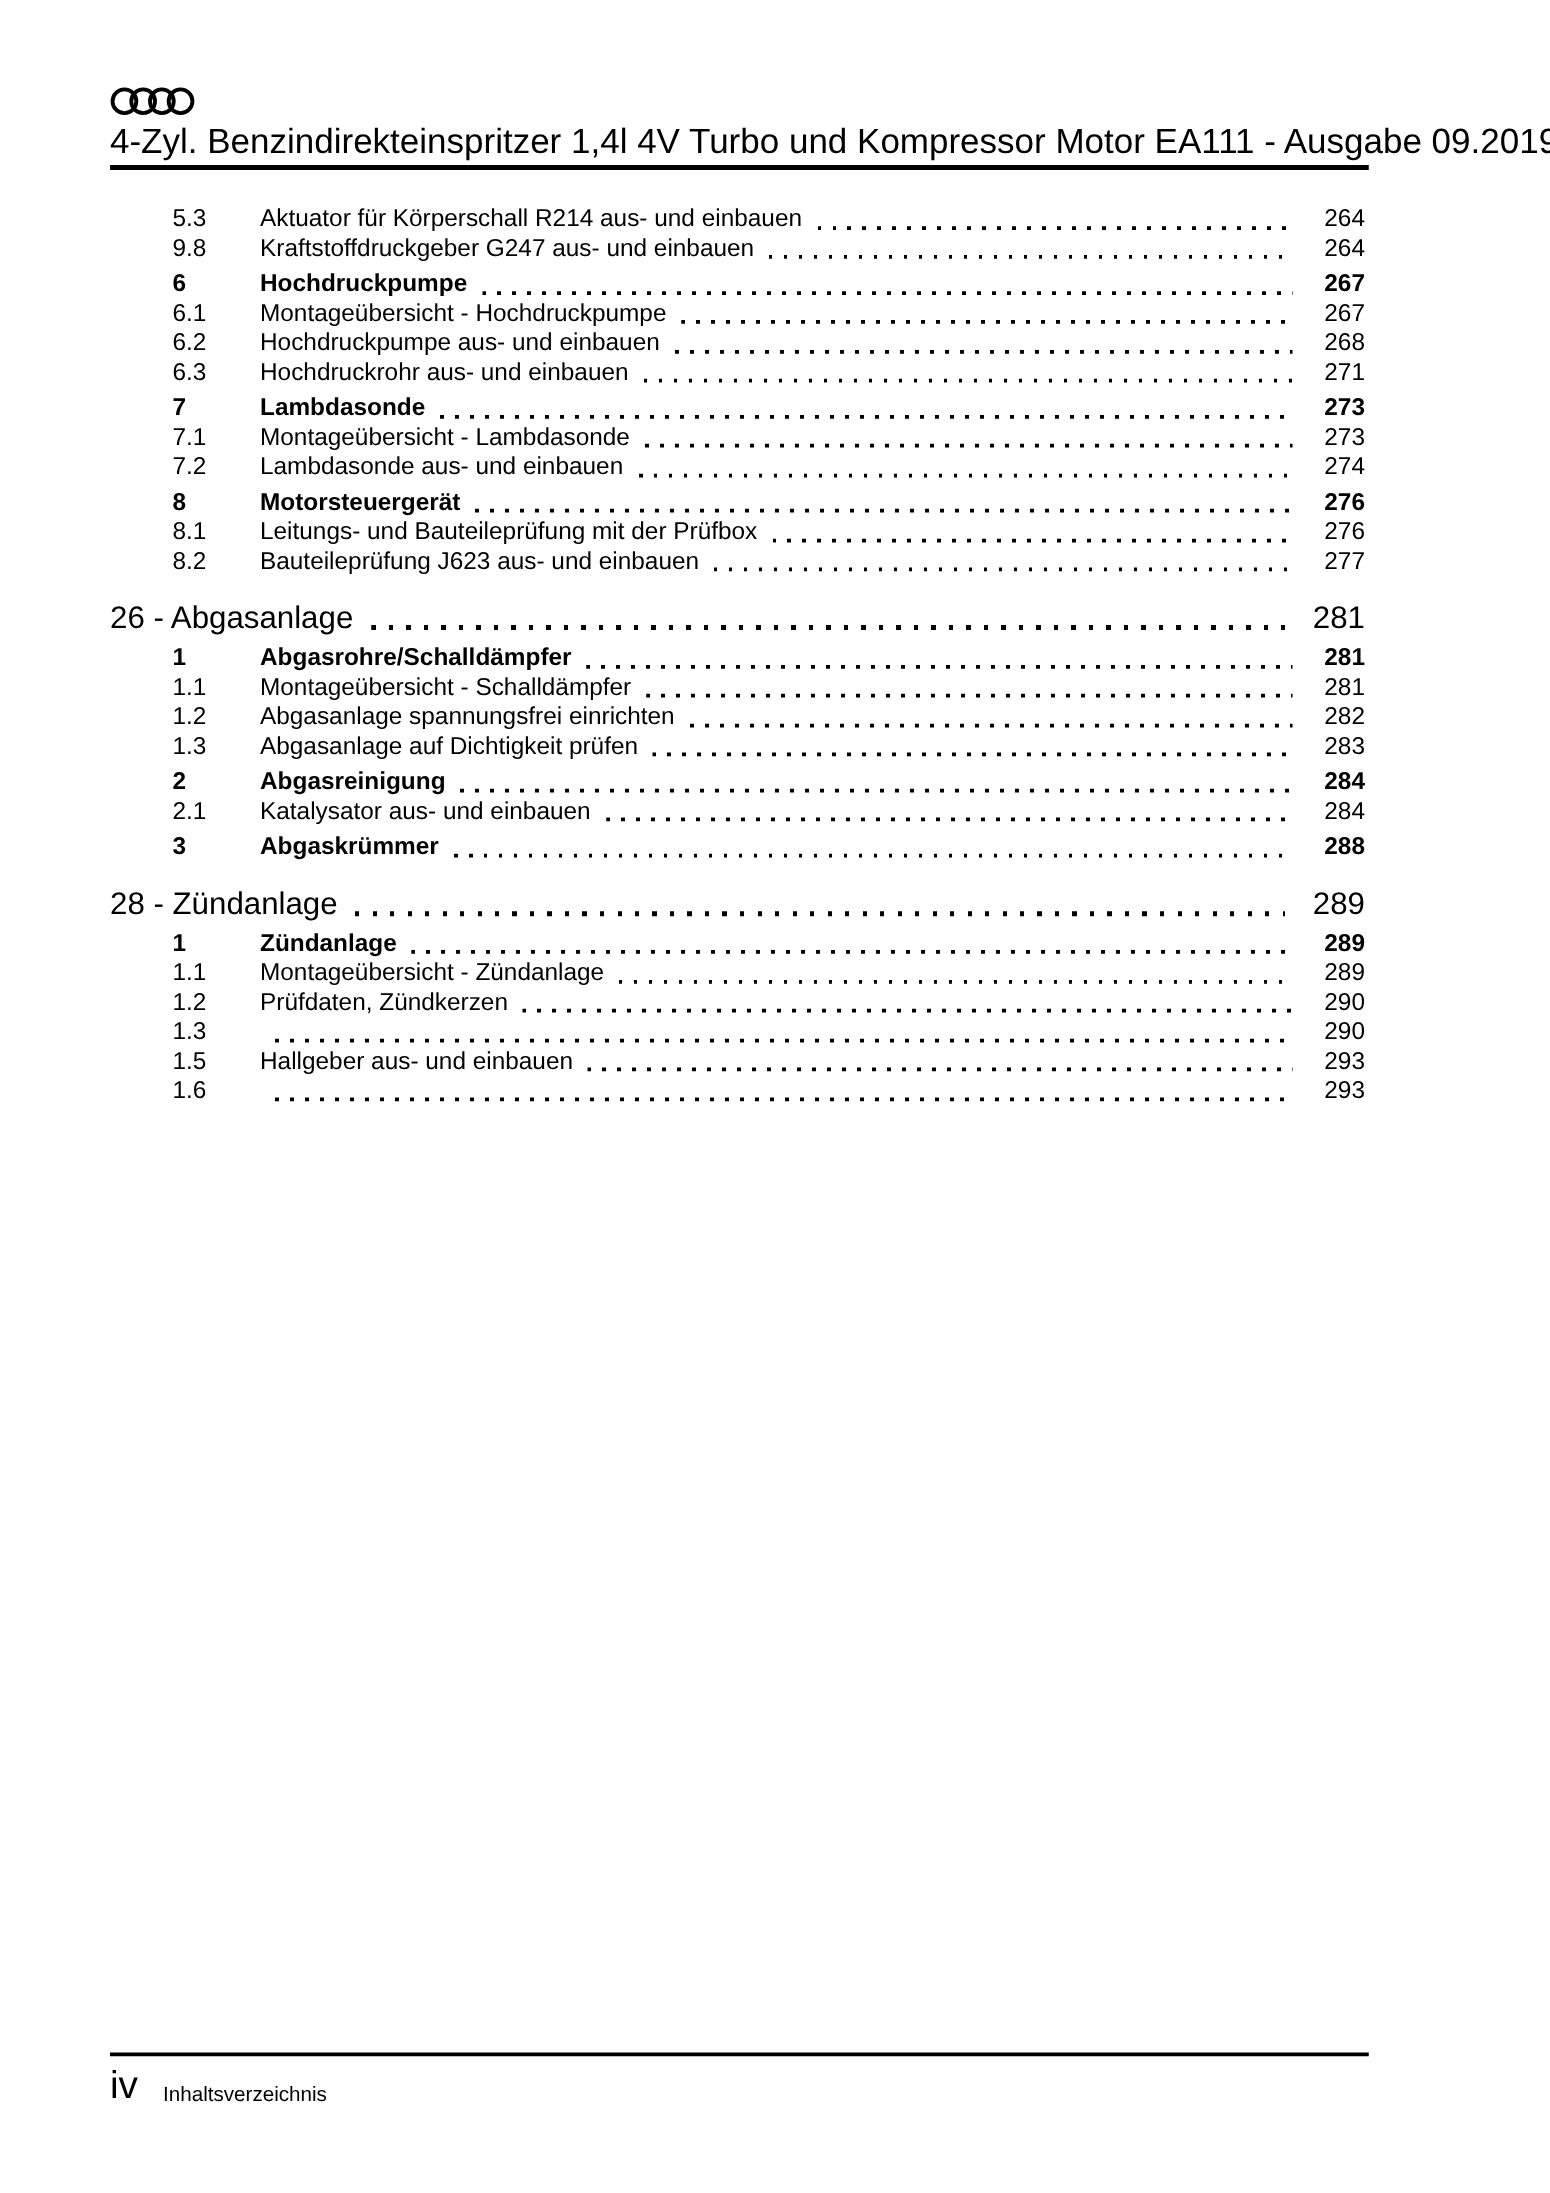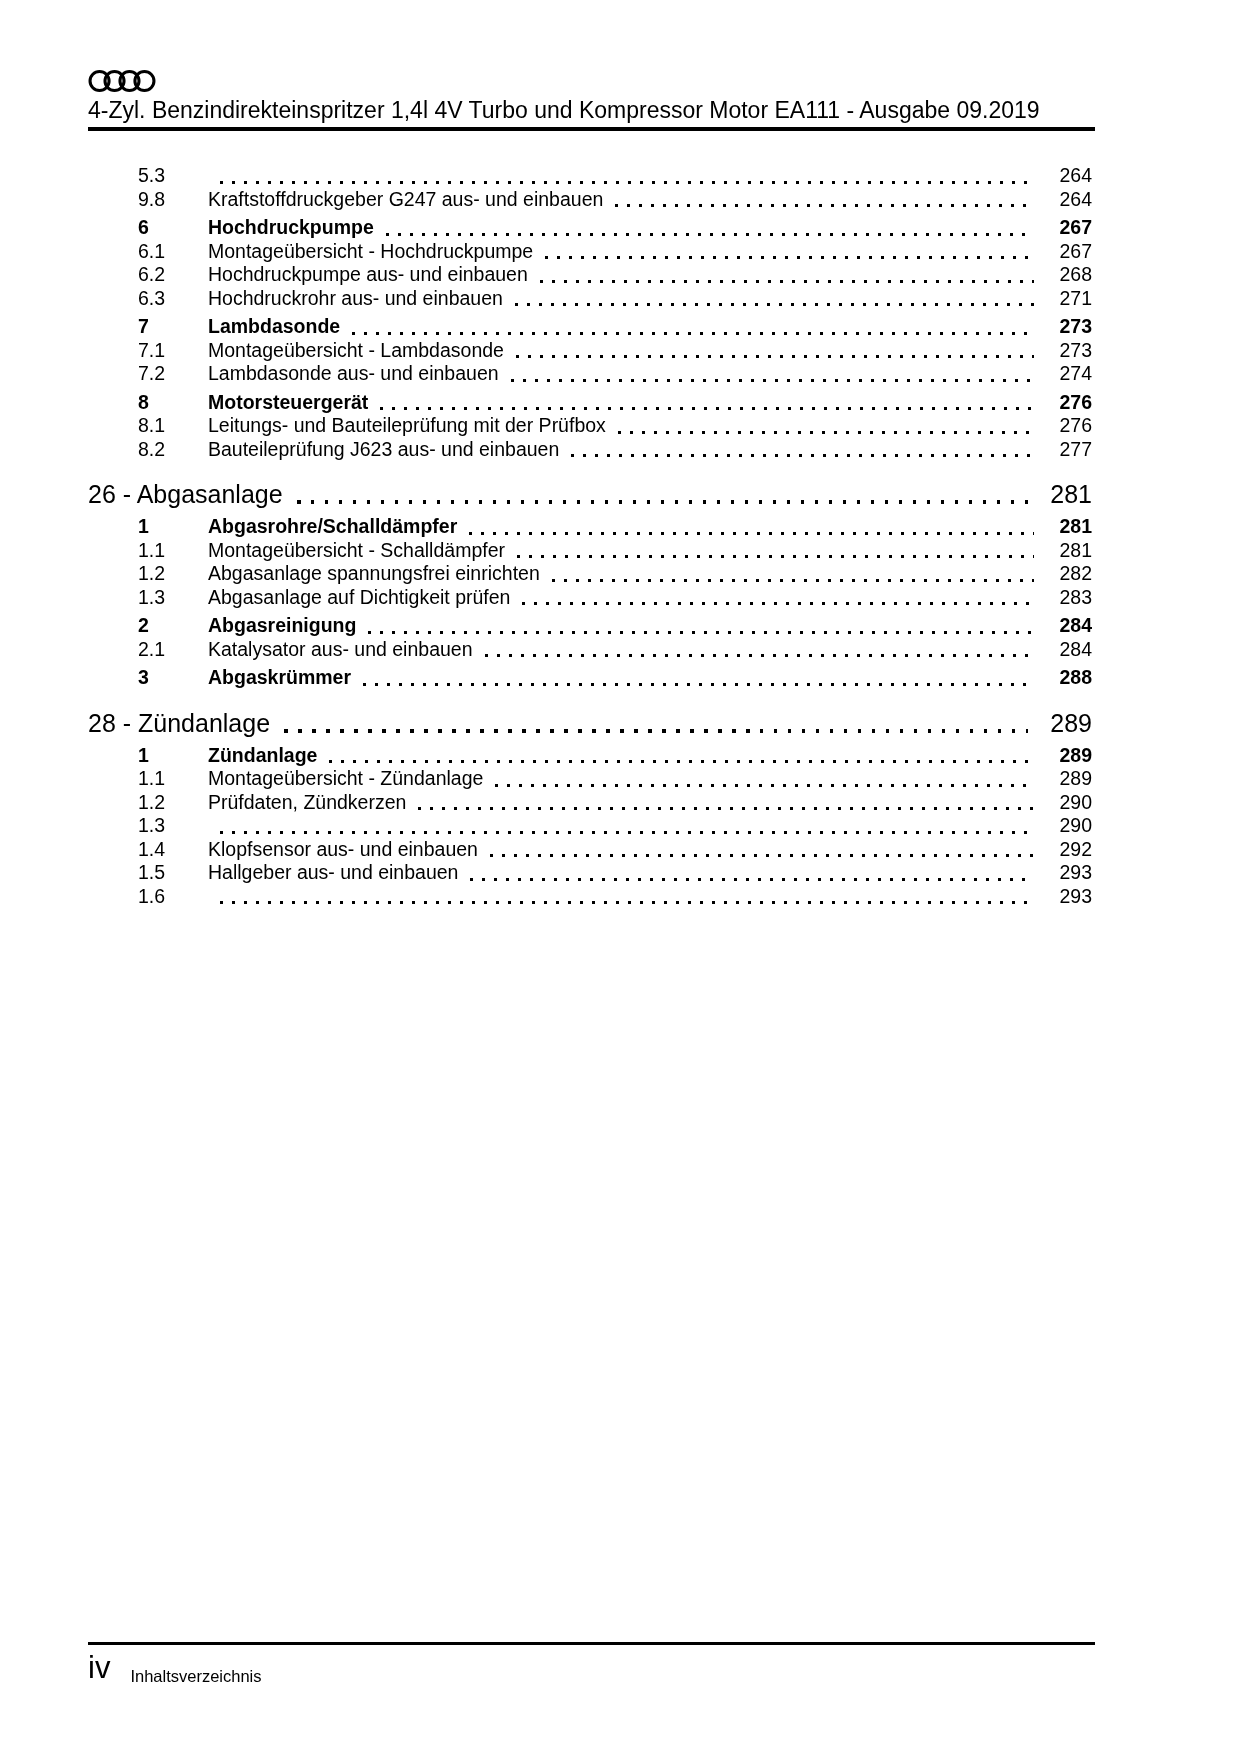--- a/index.html
+++ b/index.html
@@ -7,21 +7,21 @@
     width: 1240px; height: 1754px;
     background: #ffffff; color: #000000;
     font-family: "Liberation Sans", sans-serif;
     position: relative; overflow: hidden;
   }
 
   
   .page-header { position: absolute; left: 88px; top: 68px; width: 1007px; }
   .header-line1 { display: flex; align-items: center; gap: 14px; font-size: 20px; white-space: nowrap; }
   .logo svg { display: block; }
-  .header-line2 { font-size: 23px; margin-top: 3px; white-space: nowrap; }
+  .header-line2 { font-size: 28px; margin-top: 3px; white-space: nowrap; }
   .header-rule { margin-top: 3px; height: 4px; background: #000; }
 
   
   .toc { position: absolute; left: 88px; top: 164px; width: 1004px; }
   .row {
     display: flex; align-items: baseline;
     font-size: 19.5px; line-height: 23.5px; white-space: nowrap;
   }
   .row.indent { padding-left: 50px; }
   .row .num { flex: 0 0 70px; }
@@ -67,20 +67,21 @@
     </span>
   </div>
   <div class="header-line2">4-Zyl. Benzindirekteinspritzer 1,4l 4V Turbo und Kompressor Motor EA111 - Ausgabe 09.2019</div>
   <div class="header-rule"></div>
 </div>
 
 <div class="toc">
 
   <div class="row indent">
     <span class="num">5.3</span>
+    <span class="title">Aktuator für Körperschall R214 aus- und einbauen</span>
     <span class="leader"></span>
     <span class="page">264</span>
   </div>
   <div class="row indent">
     <span class="num">9.8</span>
     <span class="title">Kraftstoffdruckgeber G247 aus- und einbauen</span>
     <span class="leader"></span>
     <span class="page">264</span>
   </div>
   <div class="row indent sec">
@@ -214,26 +215,20 @@
   <div class="row indent">
     <span class="num">1.2</span>
     <span class="title">Prüfdaten, Zündkerzen</span>
     <span class="leader"></span>
     <span class="page">290</span>
   </div>
   <div class="row indent">
     <span class="num">1.3</span>
     <span class="leader"></span>
     <span class="page">290</span>
-  </div>
-  <div class="row indent">
-    <span class="num">1.4</span>
-    <span class="title">Klopfsensor aus- und einbauen</span>
-    <span class="leader"></span>
-    <span class="page">292</span>
   </div>
   <div class="row indent">
     <span class="num">1.5</span>
     <span class="title">Hallgeber aus- und einbauen</span>
     <span class="leader"></span>
     <span class="page">293</span>
   </div>
   <div class="row indent">
     <span class="num">1.6</span>
     <span class="leader"></span>

